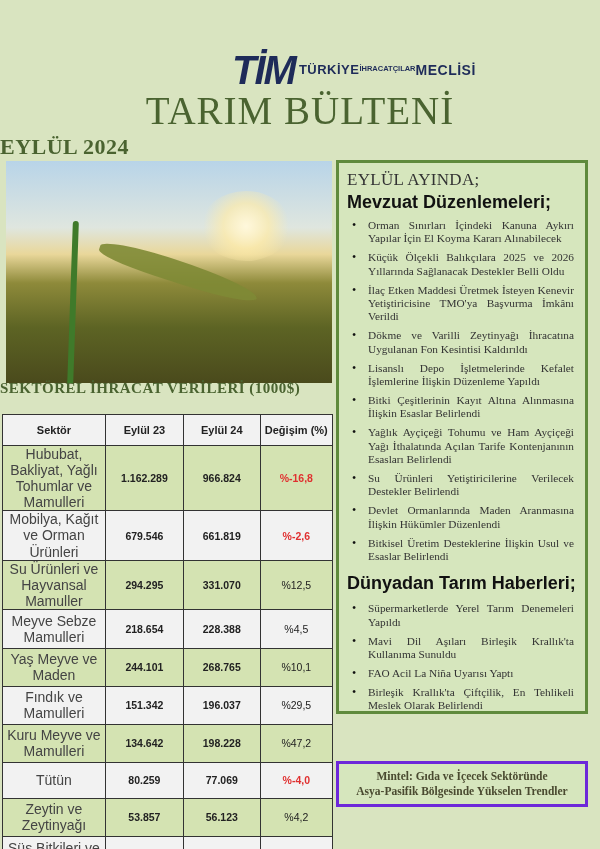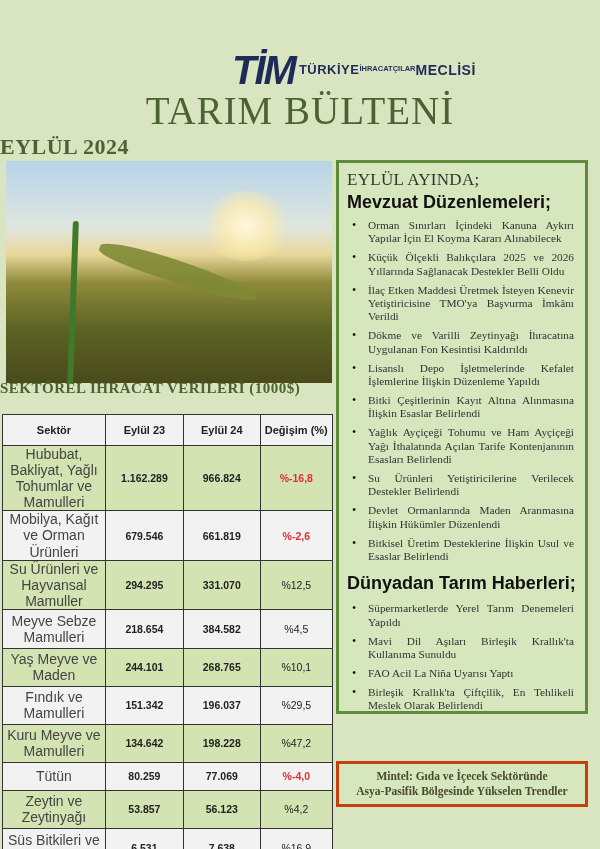--- a/index.html
+++ b/index.html
@@ -93,21 +93,21 @@
     position: relative; padding-left: 18px;
     font-size: 11.3px; line-height: 13.4px; color: #333; text-align: justify;
     margin-bottom: 5.5px;
   }
   .panel li::before {
     content: "\2022"; position: absolute; left: 2px; top: 0; font-size: 12px; color: #111;
   }
   .panel h3.world { margin-top: 10px; margin-bottom: 8px; }
   .footer-box {
     position: absolute; left: 336px; top: 761px; width: 252px; height: 46px;
-    border: 3px solid #c2410c; box-sizing: border-box; background: #d6e6bd;
+    border: 3px solid #6d28d9; box-sizing: border-box; background: #d6e6bd;
     display: flex; align-items: center; justify-content: center; text-align: center;
   }
   .footer-box span {
     font-size: 11.5px; font-weight: bold; color: #4a4a30; line-height: 15px;
   }
 </style>
 </head>
 <body>
 
 <div class="logo">
@@ -154,42 +154,42 @@
     </tr>
     <tr class="g" style="height:43px">
       <td class="sector">Su Ürünleri ve Hayvansal Mamuller</td>
       <td class="num">294.295</td>
       <td class="num">331.070</td>
       <td class="chg">%12,5</td>
     </tr>
     <tr class="w" style="height:39px">
       <td class="sector">Meyve Sebze Mamulleri</td>
       <td class="num">218.654</td>
-      <td class="num">384.582</td>
+      <td class="num">228.388</td>
       <td class="chg">%4,5</td>
     </tr>
     <tr class="g" style="height:38px">
       <td class="sector">Yaş Meyve ve Maden</td>
       <td class="num">244.101</td>
       <td class="num">268.765</td>
       <td class="chg">%10,1</td>
     </tr>
     <tr class="w" style="height:38px">
       <td class="sector">Fındık ve Mamulleri</td>
       <td class="num">151.342</td>
       <td class="num">196.037</td>
       <td class="chg">%29,5</td>
     </tr>
     <tr class="g" style="height:38px">
       <td class="sector">Kuru Meyve ve Mamulleri</td>
       <td class="num">134.642</td>
       <td class="num">198.228</td>
       <td class="chg">%47,2</td>
     </tr>
-    <tr class="w" style="height:28px">
+    <tr class="w" style="height:36px">
       <td class="sector">Tütün</td>
       <td class="num">80.259</td>
       <td class="num">77.069</td>
       <td class="chg neg">%-4,0</td>
     </tr>
     <tr class="g" style="height:38px">
       <td class="sector">Zeytin ve Zeytinyağı</td>
       <td class="num">53.857</td>
       <td class="num">56.123</td>
       <td class="chg">%4,2</td>

